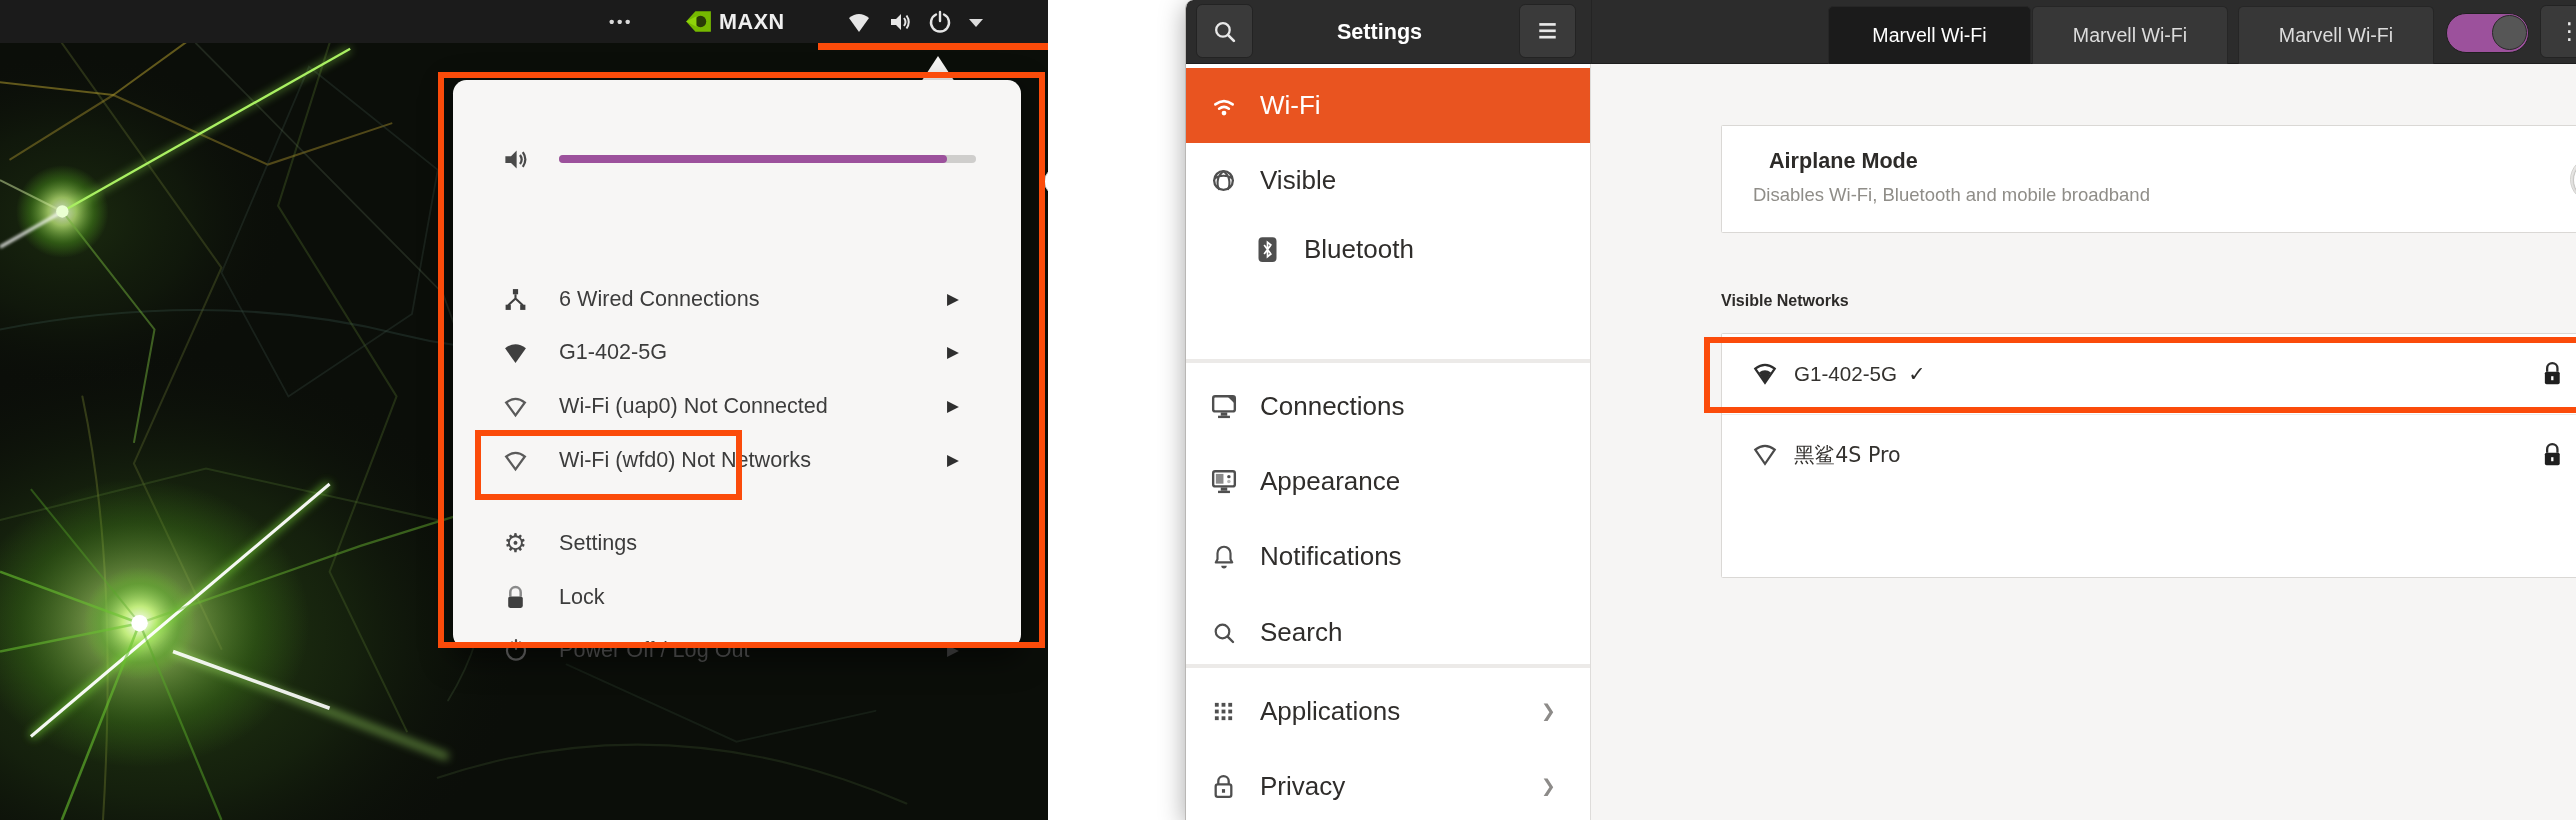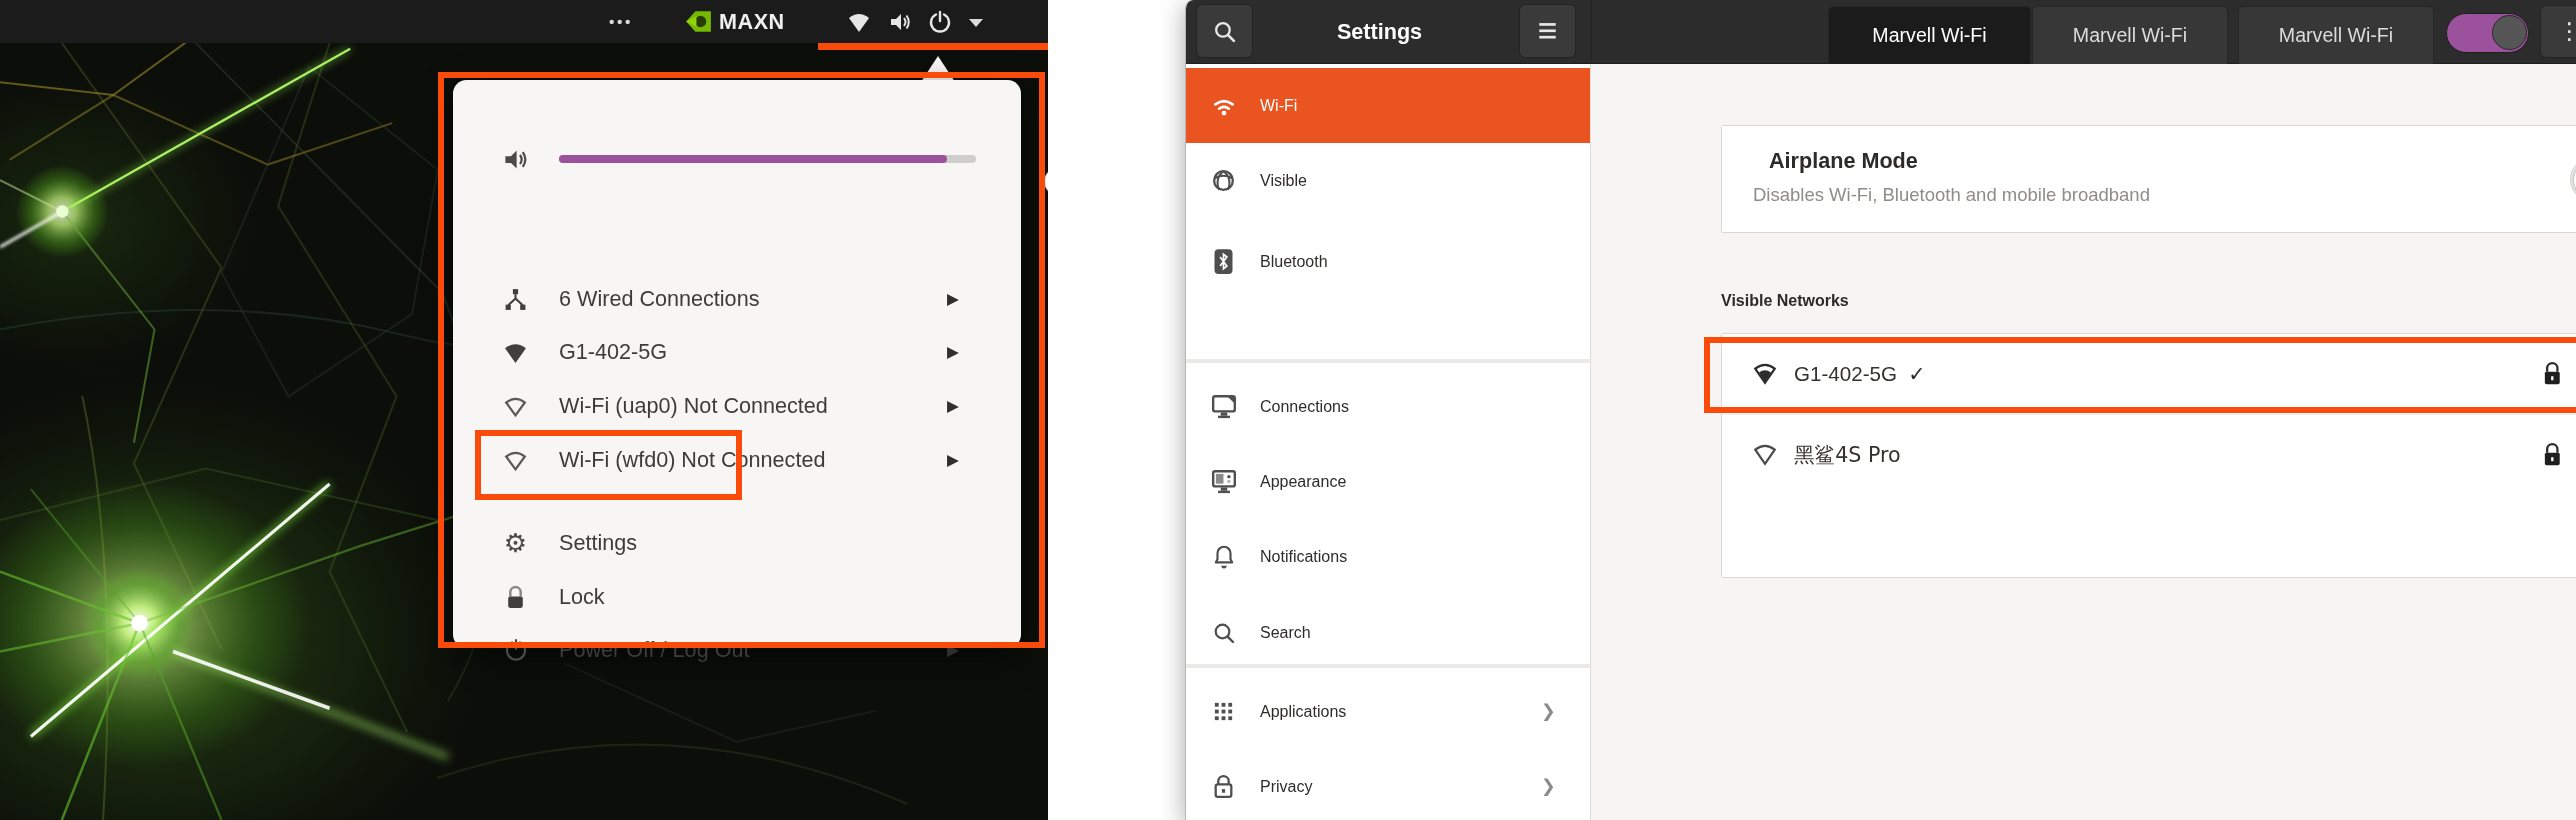--- a/index.html
+++ b/index.html
@@ -66,21 +66,21 @@
   .kebab{position:absolute;left:1354px;top:5.2px;width:59px;height:53px;background:#3a3a3a;
     border:1px solid #232323;border-radius:6.2px;display:flex;align-items:center;justify-content:center;
     color:#ececec;font-size:23px;}
 
   
   .sidebar{position:absolute;left:0;top:64px;width:405px;height:756px;background:#ffffff;
     border-right:1px solid #dedcda;}
   .side-row{position:absolute;left:0;width:404px;height:75px;display:flex;align-items:center;}
   .side-row.selected{background:var(--ubuntu);}
   .side-ico{position:absolute;left:24px;width:27px;display:flex;justify-content:center;}
-  .side-label{position:absolute;left:74px;font-size:16px;color:#2f2d2b;white-space:nowrap;}
+  .side-label{position:absolute;left:74px;font-size:26px;color:#2f2d2b;white-space:nowrap;}
   .side-row.selected .side-label{color:#ffffff;}
   .side-chev{position:absolute;left:355px;font-size:17.5px;color:#8d8b89;}
   .side-sep{position:absolute;left:0;width:404px;height:4.1px;background:#eceae8;}
 
   
   .content{position:absolute;left:405px;top:64px;width:1217px;height:756px;background:var(--content-bg);}
   .card{position:absolute;background:#ffffff;border:1px solid var(--card-border);border-radius:1.5px;}
   .air-title{position:absolute;left:31px;top:21.6px;font-size:21.6px;font-weight:bold;color:#2d2b29;margin-left:16px;}
   .air-sub{position:absolute;left:31px;top:58px;font-size:18.5px;color:#8f8d88;}
   .toggle-off{position:absolute;width:86px;height:45px;border-radius:23px;background:#e9e8e6;border:1px solid #d2d1ce;}
@@ -240,21 +240,21 @@
       <span class="menu-label">Wi-Fi (uap0) Not Connected</span>
       <span class="menu-sub">▶</span>
     </div>
 
     <div class="menu-row" style="top:353px;">
       <span class="menu-ico">
         <svg width="25" height="25" viewBox="0 0 24 24">
           <path d="M3,8.2 Q12,1.2 21,8.2 L12,20.5 Z" fill="none" stroke="#5a5a5a" stroke-width="2.2"></path>
         </svg>
       </span>
-      <span class="menu-label">Wi-Fi (wfd0) Not Connected</span>
+      <span class="menu-label">Wi-Fi (wfd0) Not Networks</span>
       <span class="menu-sub">▶</span>
     </div>
 
     <div class="menu-row" style="top:436px;">
       <span class="menu-ico" style="font-size:26px;color:#4a4a4a;">⚙</span>
       <span class="menu-label">Settings</span>
     </div>
 
     <div class="menu-row" style="top:490px;">
       <span class="menu-ico">
@@ -333,21 +333,21 @@
     </div>
     <div class="side-row" style="top:79px;">
       <span class="side-ico">
         <svg width="25" height="25" viewBox="0 0 24 24">
           <circle cx="12" cy="12" r="9" stroke="#4f4f4f" stroke-width="2.2" fill="none"></circle>
           <path d="M3.5,10 a11,7 0 0,1 17,0 M12,3 a14,14 0 0,0 -4,18 M12,3 a14,14 0 0,1 4,18" stroke="#4f4f4f" stroke-width="2" fill="none"></path>
         </svg>
       </span>
       <span class="side-label">Visible</span>
     </div>
-    <div class="side-row" style="top:160px;">
+    <div class="side-row" style="top:148px;margin-left:44px;">
       <span class="side-ico">
         <svg width="23" height="27" viewBox="0 0 20 24">
           <rect x="2" y="1" width="16" height="22" rx="3.5" fill="#4f4f4f"></rect>
           <path d="M7,8 L13,16 L10,18.5 V5.5 L13,8 L7,16" stroke="#ffffff" stroke-width="1.5" fill="none"></path>
         </svg>
       </span>
       <span class="side-label">Bluetooth</span>
     </div>
     <div class="side-sep" style="top:295px;"></div>
     <div class="side-row" style="top:305px;">

